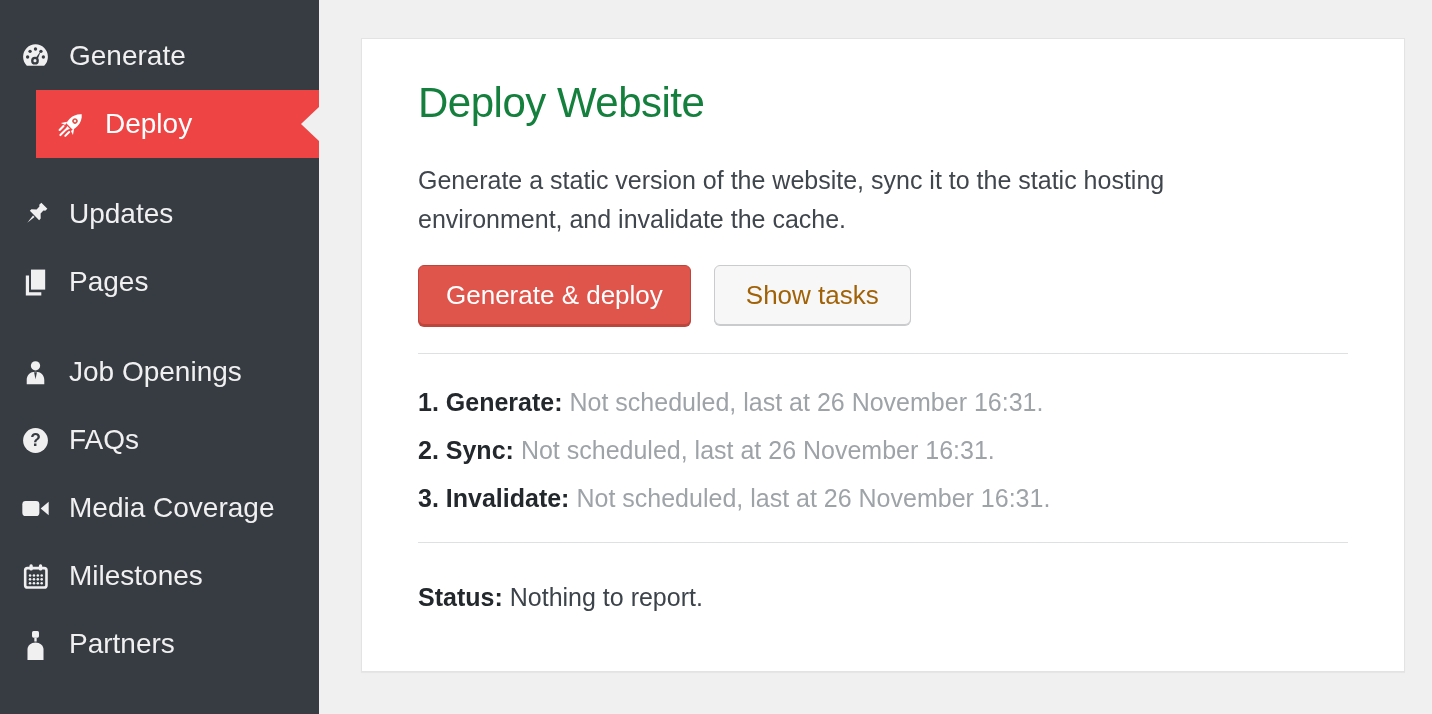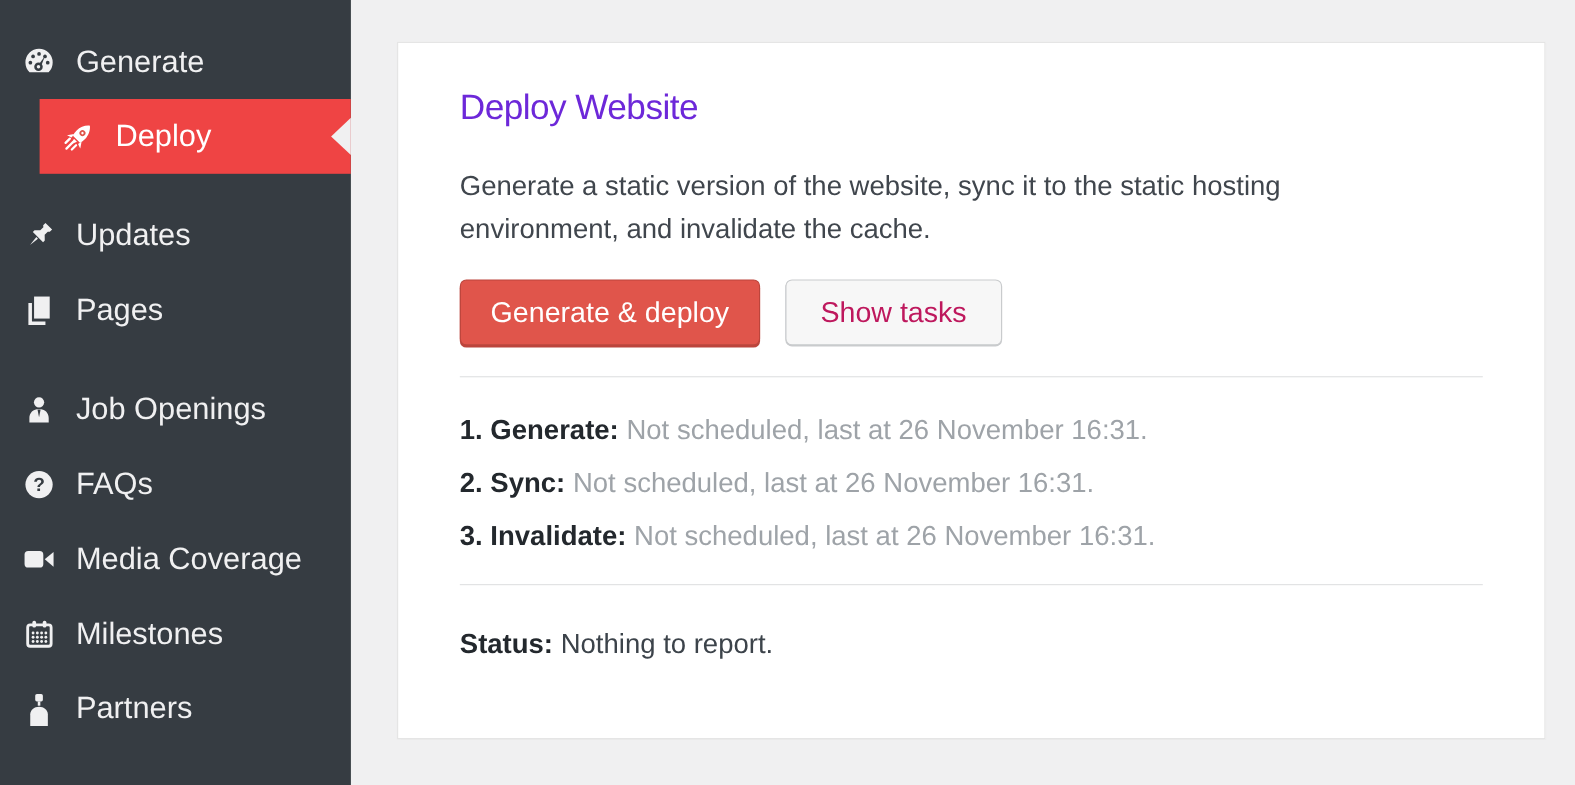--- a/index.html
+++ b/index.html
@@ -17,30 +17,30 @@
   .menu-item.active { background:#ef4444; color:#ffffff;margin-left:36px; --cut:#e0554b; }
   .menu-spacer { height:22px; }
   .notch { position:absolute; right:0; top:50%; transform:translateY(-50%);
     width:0; height:0; border-top:17px solid transparent;
     border-bottom:17px solid transparent; border-right:18px solid #f0f0f1; }
 
   
   .card { position:absolute; left:361px; top:38px; width:1044px; height:634px;
     background:#ffffff; border:1px solid #e3e3e3; box-shadow:0 1px 1px rgba(0,0,0,.04);
     padding:0 56px; }
-  .card h1 { margin-top:40px; font-size:32px; font-weight:400; color:#6d28d9;
+  .card h1 { margin-top:40px; font-size:42px; font-weight:400; color:#15803d;
     letter-spacing:-0.5px; }
   .card .desc { margin-top:34px; font-size:25px; line-height:39px; color:#40464d;
     max-width:860px; }
   .btn-row { margin-top:26px; display:flex; gap:23px; }
   .btn { font-family:inherit; font-size:26px; height:60px; border-radius:6px;
     cursor:pointer; }
   .btn-primary { background:#e0554b; color:#ffffff; border:1px solid #bc453c;
     box-shadow:0 2px 0 #bc453c; padding:0 27px; }
-  .btn-secondary { background:#f7f7f7; color:#be185d; border:1px solid #c9cbcd;
+  .btn-secondary { background:#f7f7f7; color:#a16207; border:1px solid #c9cbcd;
     box-shadow:0 1px 0 #c9cbcd; padding:0 31px; }
   .divider { border:0; border-top:1px solid #dfe0e2; }
   .div1 { margin-top:28px; }
   .tasks { margin-top:24px; }
   .task { font-size:25px; line-height:48px; color:#9ea3a8; }
   .task b, .status b { color:#23282d; font-weight:bold; margin-right:7px; }
   .div2 { margin-top:20px; }
   .status { margin-top:36px; font-size:25px; line-height:36px; color:#3c434a; }
 </style>
 </head>

